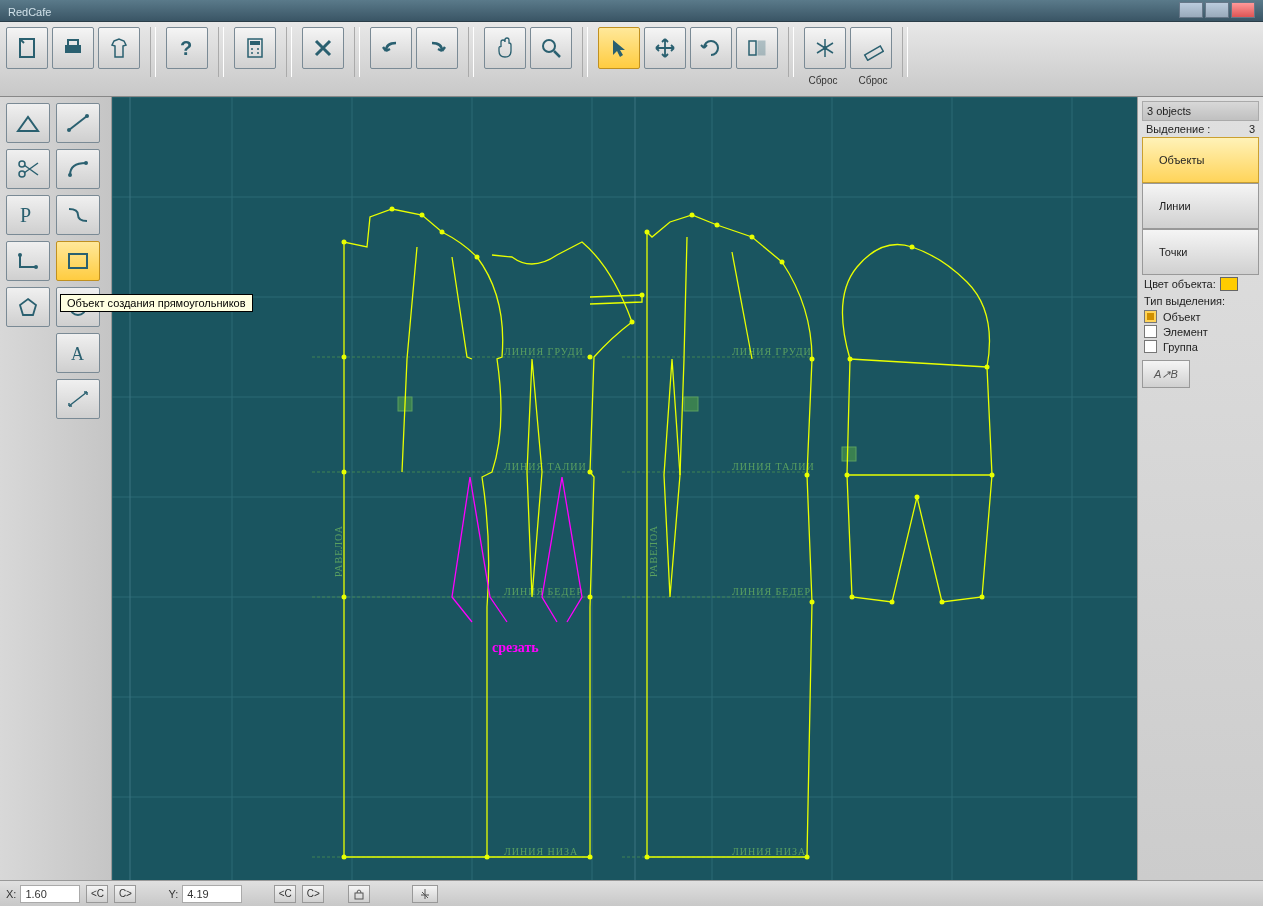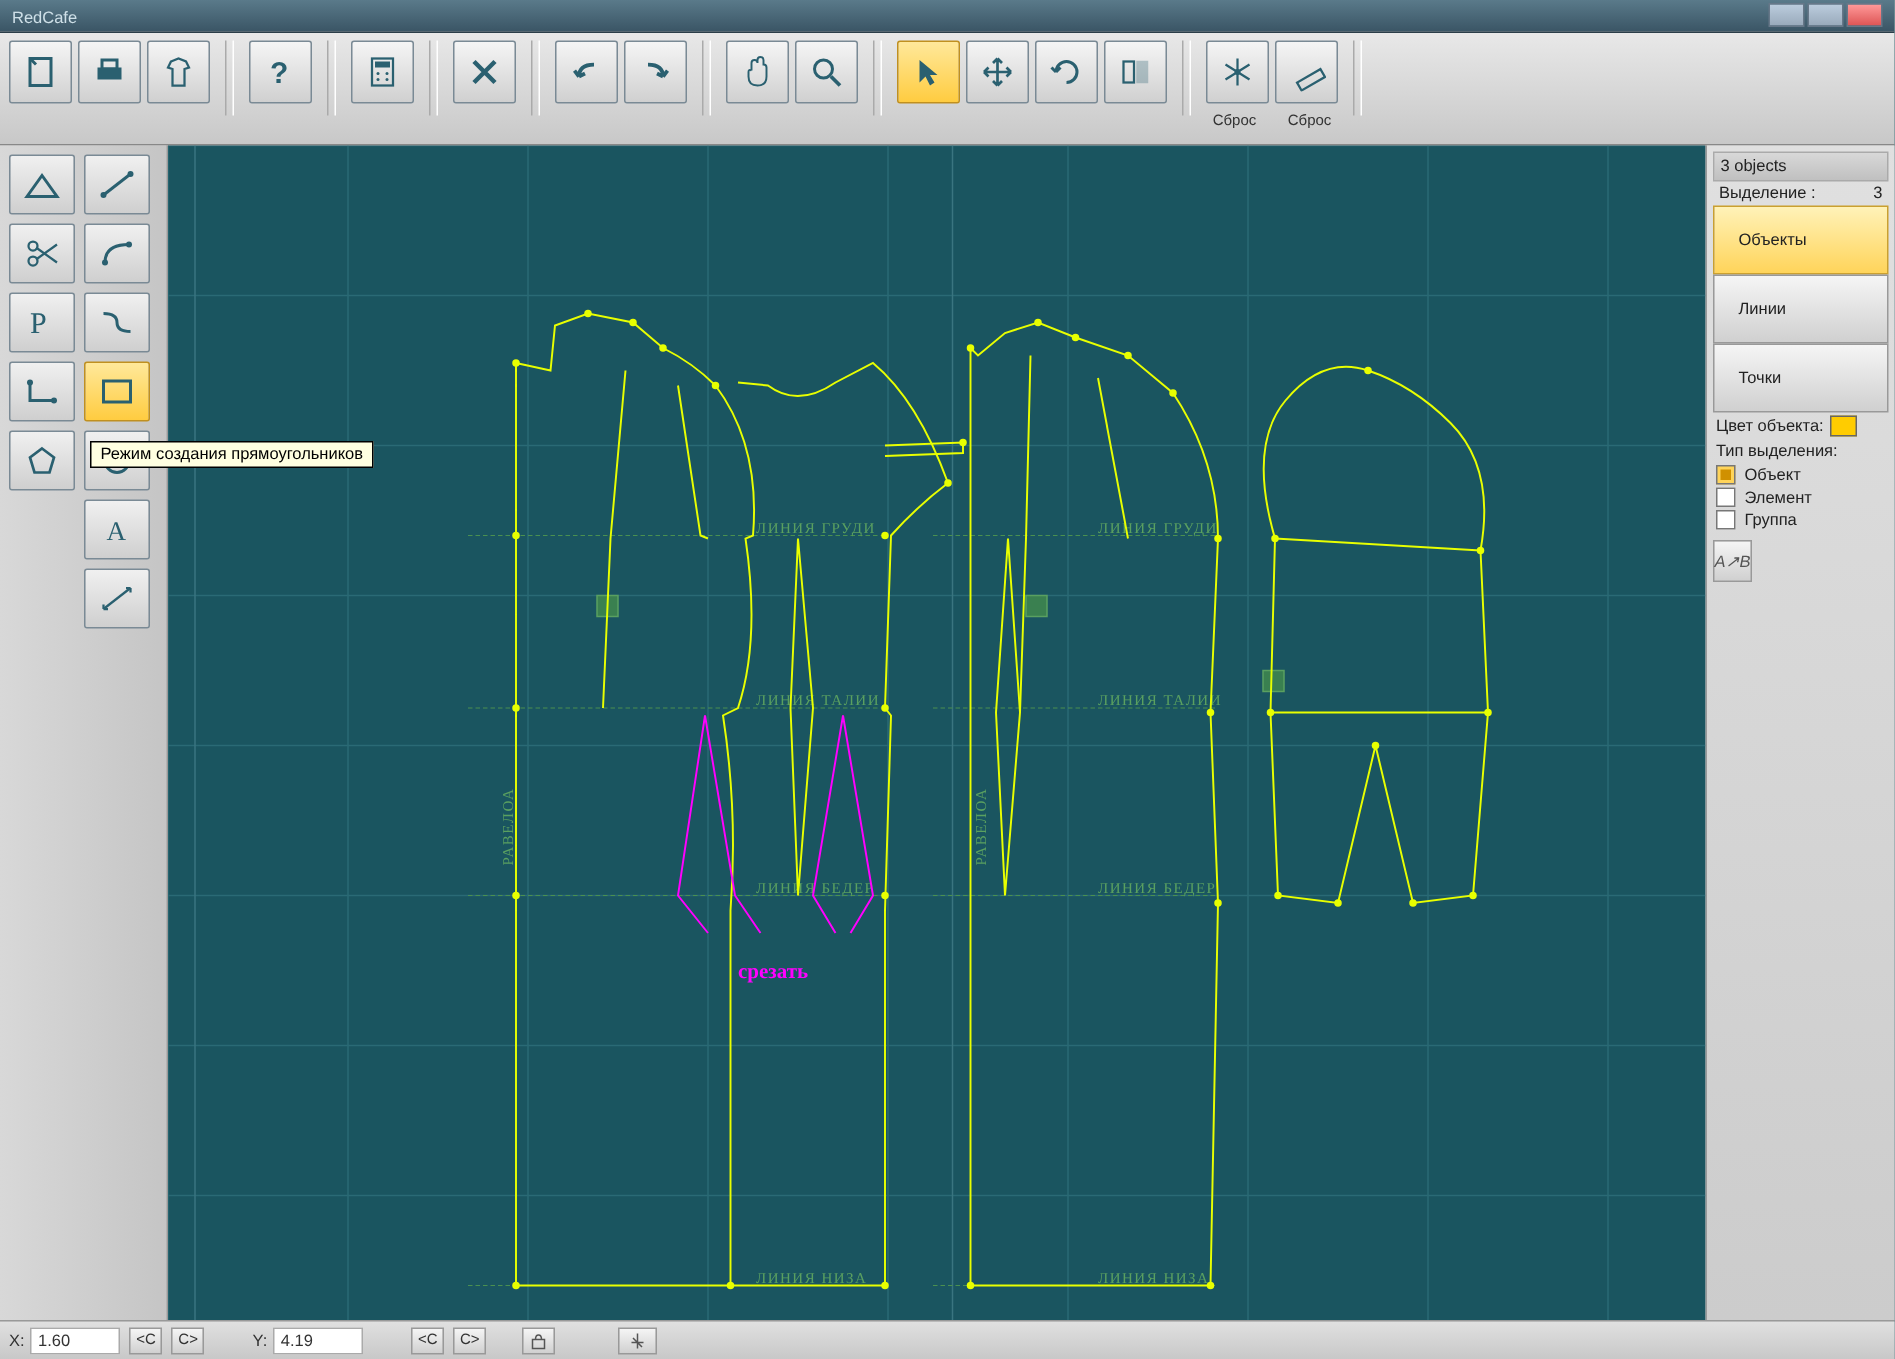--- a/index.html
+++ b/index.html
@@ -69,21 +69,21 @@
   background:linear-gradient(#f5f5f5,#d0d0d0); cursor:default;
 }
 .rbtn.active { background:linear-gradient(#fff2b8,#ffd45a); border-color:#caa030;}
 .colorrow { display:flex; align-items:center; gap:4px; padding:2px 2px;}
 .swatch { width:18px; height:14px; border:1px solid #666;}
 .chk { display:flex; align-items:flex-end; gap:6px; padding:1px 2px;}
 .chk .box { width:13px; height:13px; border:1px solid #777; background:#fff;}
 .chk .box.on { background:#ffd45a; position:relative;}
 .chk .box.on::after{content:""; position:absolute; inset:2px; background:#d09000;}
 .abbtn {
-  width:26px; height:28px; border:1px solid #999; margin-top:6px;
+  width:48px; height:28px; border:1px solid #999; margin-top:6px;
   background:linear-gradient(#f5f5f5,#d0d0d0);
   display:flex; align-items:center; justify-content:center; font-style:italic; color:#555;
 }
 .statusbar {
   position:absolute; left:0; right:0; bottom:0; height:26px;
   background:linear-gradient(#e0e0e0,#c8c8c8); border-top:1px solid #999;
   display:flex; align-items:center; padding:0 6px; gap:6px; font-size:11px; color:#333;
 }
 .stcell { display:flex; align-items:center; gap:4px;}
 .stval { width:60px; padding:2px 4px; background:#fff; border:1px solid #aaa;}
@@ -300,21 +300,21 @@
           </svg>
         </div>
       <div></div>
       <div class="ltbtn">
           <svg width="28" height="24">
             <path d="M5 19 L23 5" stroke="#2a6070" stroke-width="1.5"></path>
             <path d="M5 19 L8 19 M5 19 L5 16 M23 5 L20 5 M23 5 L23 8" stroke="#2a6070" stroke-width="1.5"></path>
           </svg>
         </div>
     </div>
-    <div class="tooltip">Режим создания прямоугольников</div>
+    <div class="tooltip">Объект создания прямоугольников</div>
   </div>
 
   <div class="canvas-wrap">
     <svg class="canvas" width="100%" height="100%" viewBox="0 0 1025 783">
 
       <g class="grid">
         <rect width="1025" height="783" fill="#1a5560"></rect>
         <g>
           <line class="major" x1="0" y1="0" x2="1025" y2="0"></line>
           <line class="major" x1="0" y1="100" x2="1025" y2="100"></line>

